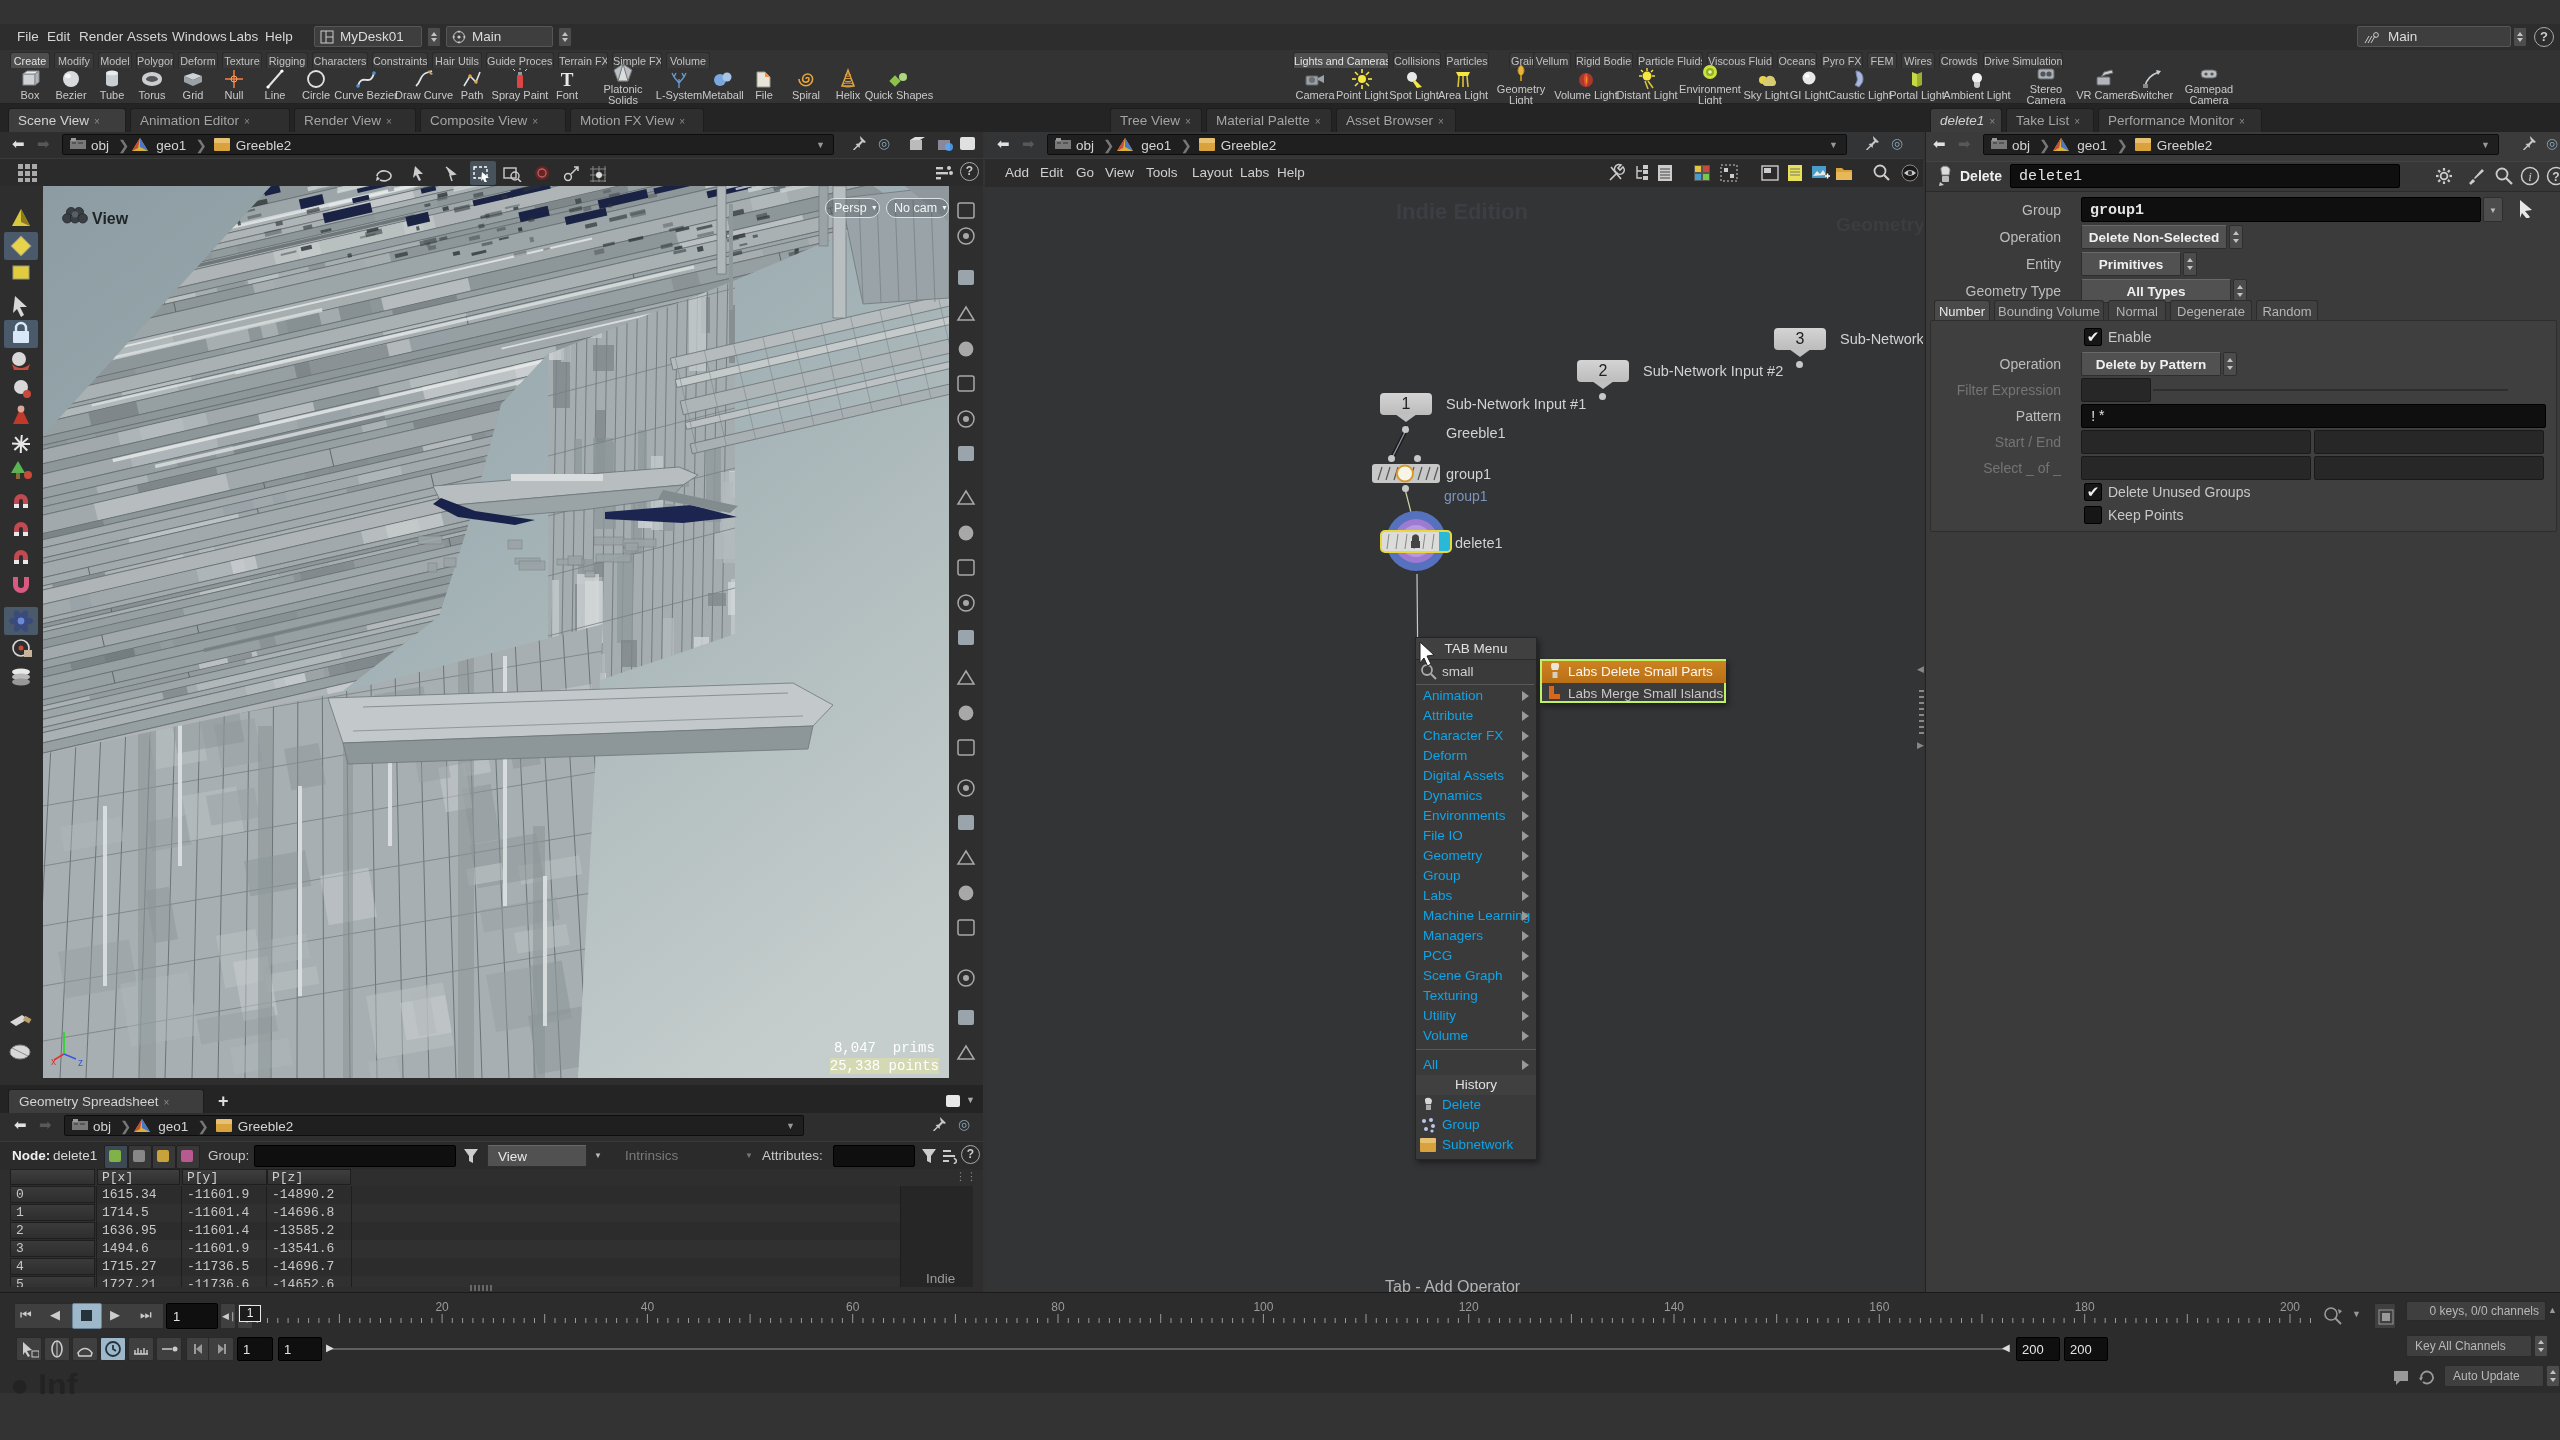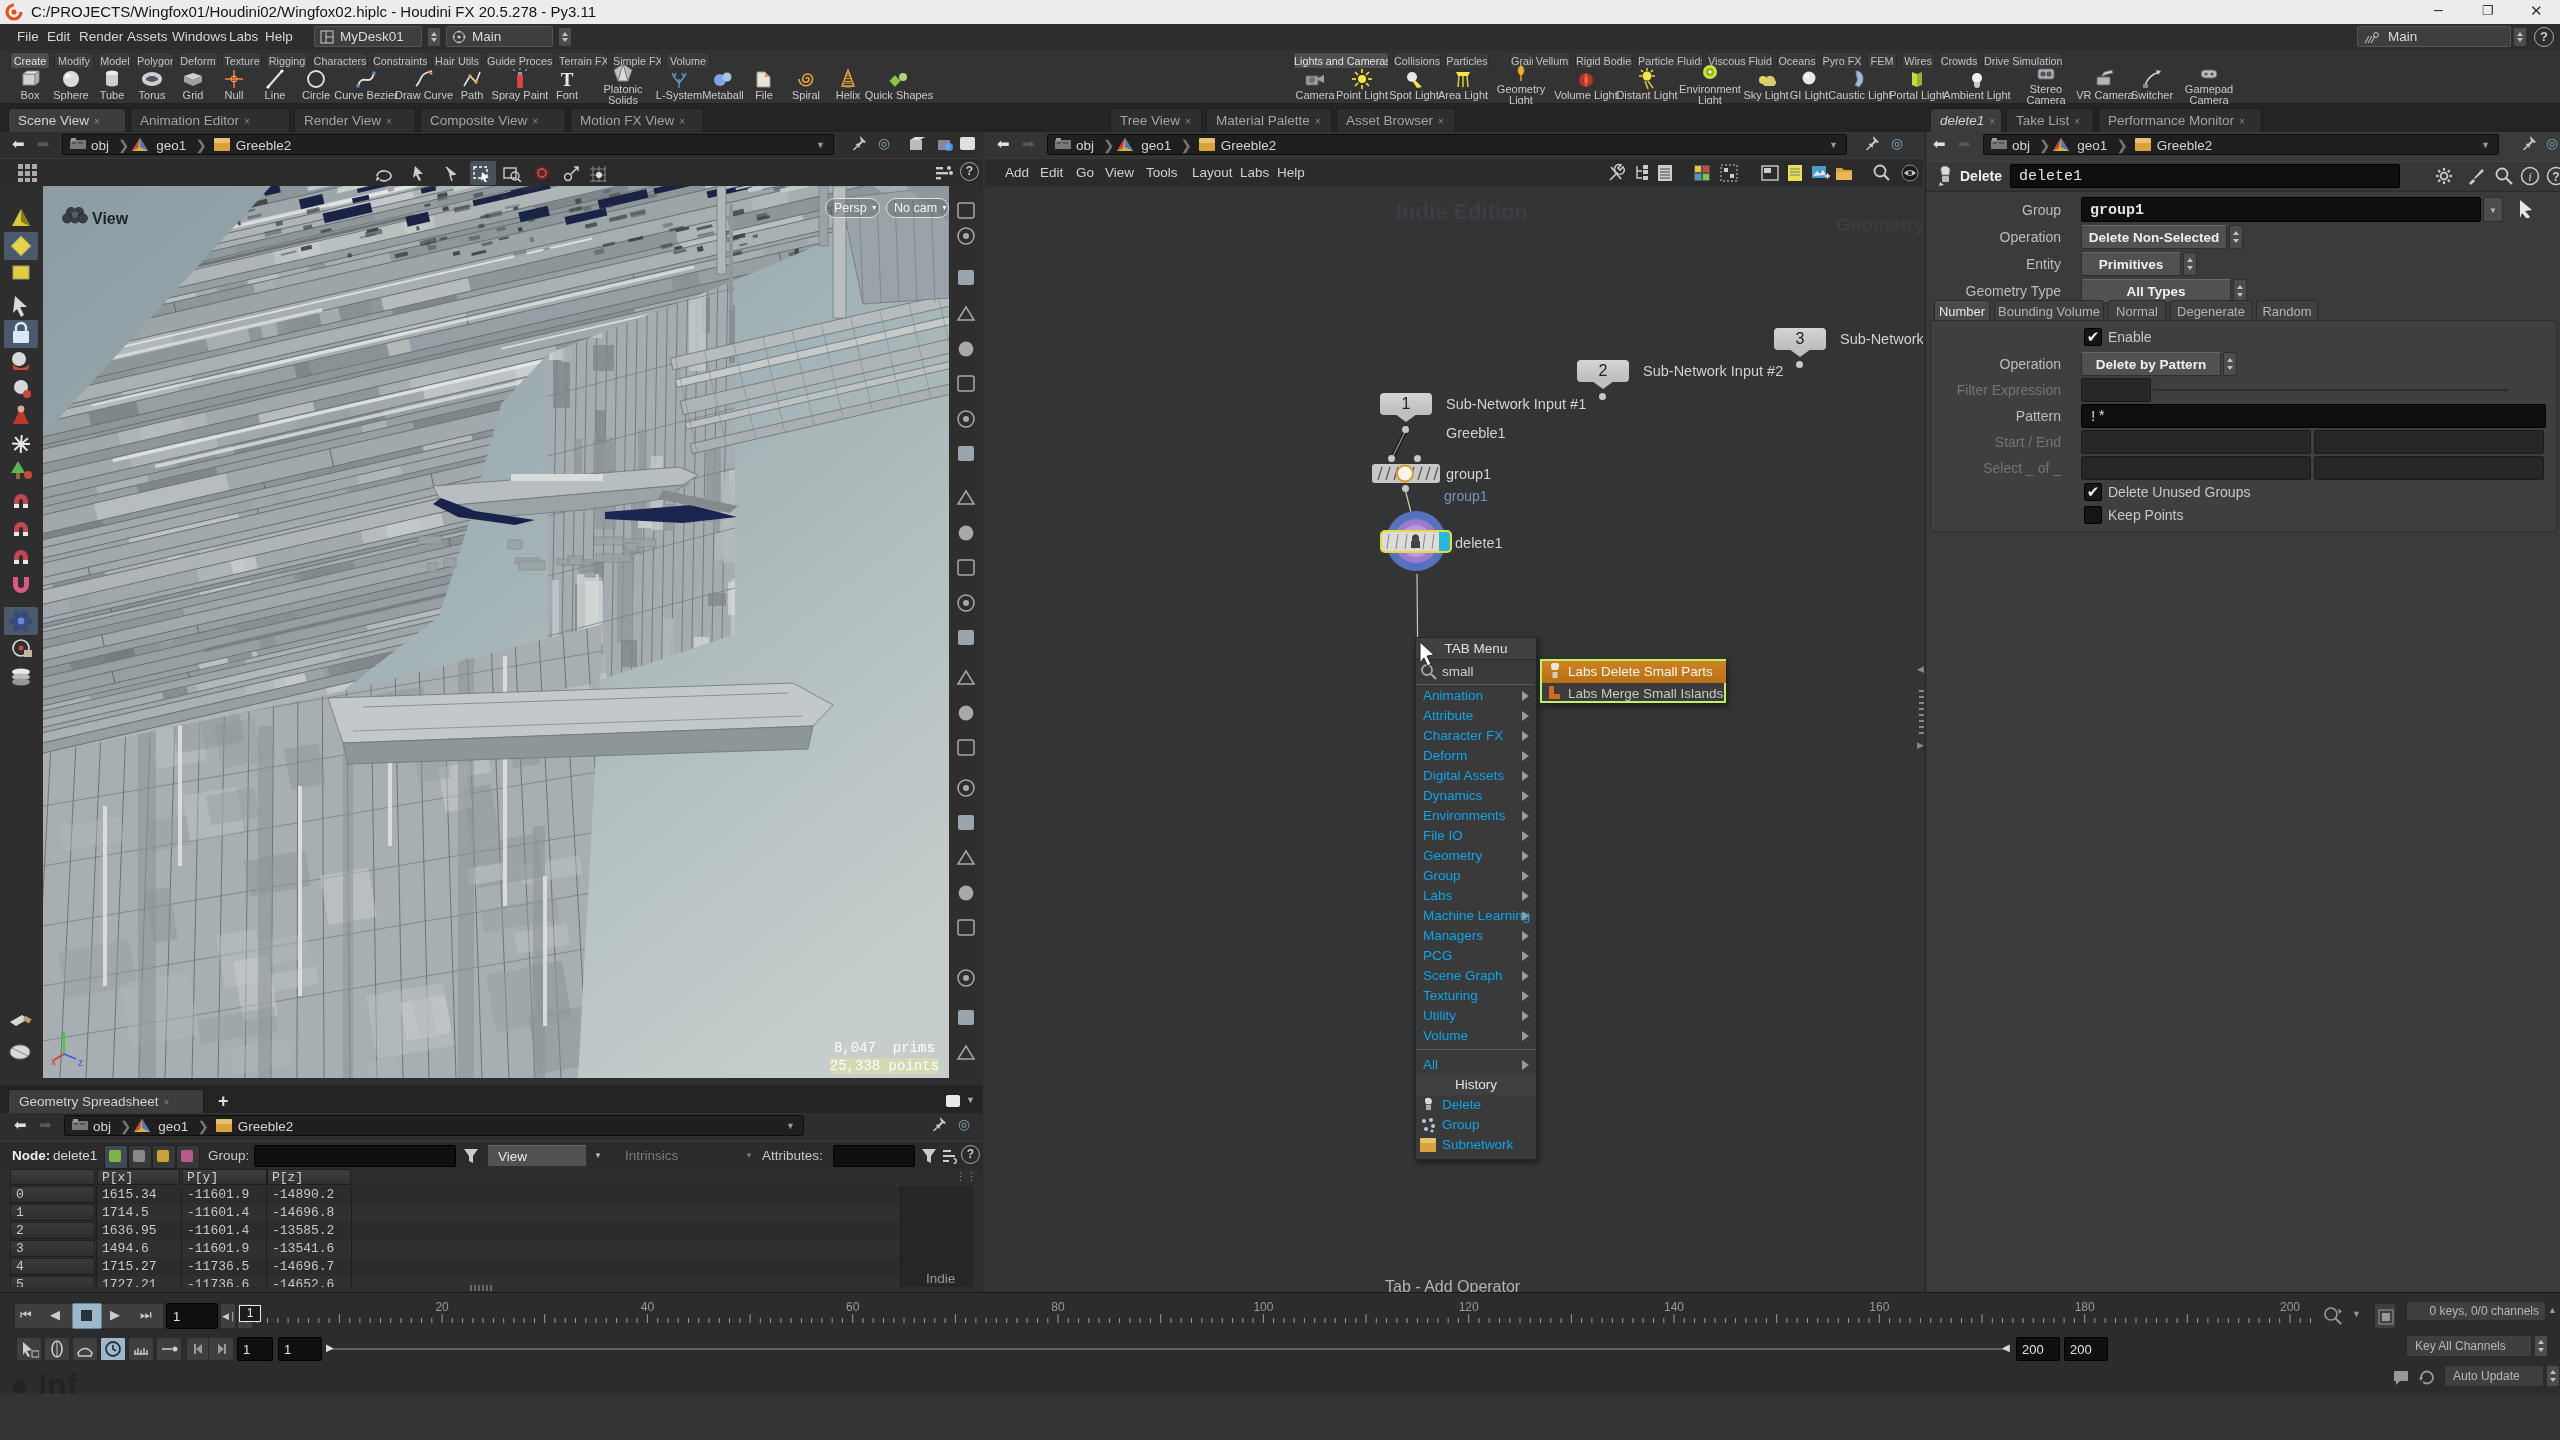--- a/index.html
+++ b/index.html
@@ -22,30 +22,20 @@
 .plabel.dis{color:#747474;}
 .spin{position:absolute;width:14px;background:#4c4c4c;border:1px solid #2e2e2e;border-radius:2px;box-sizing:border-box;}
 .spin:before{content:"";position:absolute;left:3px;top:22%;border-left:3px solid transparent;border-right:3px solid transparent;border-bottom:4px solid #c2c2c2;}
 .spin:after{content:"";position:absolute;left:3px;bottom:22%;border-left:3px solid transparent;border-right:3px solid transparent;border-top:4px solid #c2c2c2;}
 .mitem{position:absolute;height:20px;color:#0ea5e9;font-size:13.5px;line-height:20px;white-space:nowrap;}
 .mitem .ar{position:absolute;right:7px;top:5px;width:0;height:0;border-top:5px solid transparent;border-bottom:5px solid transparent;border-left:7px solid #999;}
 .tbtn{position:absolute;background:#3f3f3f;border:1px solid #2a2a2a;border-radius:2px;box-sizing:border-box;}
 .nlab{position:absolute;color:#d2d2d2;font-size:14.5px;white-space:nowrap;}
 </style></head><body>
 <div id="root">
-<div class="abs" style="left:0;top:0;width:2560px;height:24px;background:#ececec;color:#141414;font-size:15px;">
-<svg class="abs" style="left:5px;top:3px" width="18" height="18" viewBox="0 0 18 18">
-        <path d="M9 2 a7 7 0 1 0 7 7" fill="none" stroke="#e8501e" stroke-width="3.2"></path>
-        <circle cx="9" cy="9" r="2.6" fill="#e8501e"></circle>
-      </svg>
-<span class="abs" style="left:31px;top:3px">C:/PROJECTS/Wingfox01/Houdini02/Wingfox02.hiplc - Houdini FX 20.5.278 - Py3.11</span>
-<span class="abs" style="left:2434px;top:1px;color:#333;font-size:16px;">–</span>
-<span class="abs" style="left:2482px;top:3px;color:#333;font-size:13px;">❐</span>
-<span class="abs" style="left:2530px;top:2px;color:#333;font-size:15px;">✕</span>
-</div>
 <div class="abs" style="left:0;top:24px;width:2560px;height:26px;background:#2d2d2d;color:#d6d6d6;font-size:13.5px;">
 <span class="abs" style="left:17px;top:5px">File</span>
 <span class="abs" style="left:47px;top:5px">Edit</span>
 <span class="abs" style="left:79px;top:5px">Render</span>
 <span class="abs" style="left:127px;top:5px">Assets</span>
 <span class="abs" style="left:172px;top:5px">Windows</span>
 <span class="abs" style="left:229px;top:5px">Labs</span>
 <span class="abs" style="left:265px;top:5px">Help</span>
 <div class="abs" style="left:314px;top:2px;width:108px;height:21px;background:#3e3e3e;border:1px solid #565656;border-radius:2px;color:#dcdcdc;font-size:13.5px;line-height:20px;box-sizing:border-box;white-space:nowrap;"><svg class="abs" style="left:5px;top:3px" width="14" height="14" viewBox="0 0 14 14">
           <rect x="1" y="1" width="12" height="12" fill="none" stroke="#ccc"></rect>
@@ -111,21 +101,21 @@
           <path d="M5 6 l4-3 h12 l-4 3z" fill="#e6e9ec" stroke="#888"></path>
           <path d="M17 6 l4-3 v11 l-4 3z" fill="#aeb4b9" stroke="#888"></path>
         </svg>
         <span>Box</span>
       </div>
 <div class="tool" style="left:29px;top:18px;">
         <svg width="24" height="22" viewBox="0 0 24 22" style="display:block;margin:0 auto;">
           <circle cx="12" cy="11" r="8" fill="#d7dbde"></circle>
           <ellipse cx="9" cy="8" rx="3" ry="2.2" fill="#f4f6f8"></ellipse>
         </svg>
-        <span>Sphere</span>
+        <span>Bezier</span>
       </div>
 <div class="tool" style="left:70px;top:18px;">
         <svg width="24" height="22" viewBox="0 0 24 22" style="display:block;margin:0 auto;">
           <path d="M6 5 v11 a6 2.5 0 0 0 12 0 V5" fill="#c9ced2"></path>
           <ellipse cx="12" cy="5" rx="6" ry="2.5" fill="#e8ebee"></ellipse>
         </svg>
         <span>Tube</span>
       </div>
 <div class="tool" style="left:110px;top:18px;">
         <svg width="24" height="22" viewBox="0 0 24 22" style="display:block;margin:0 auto;">

